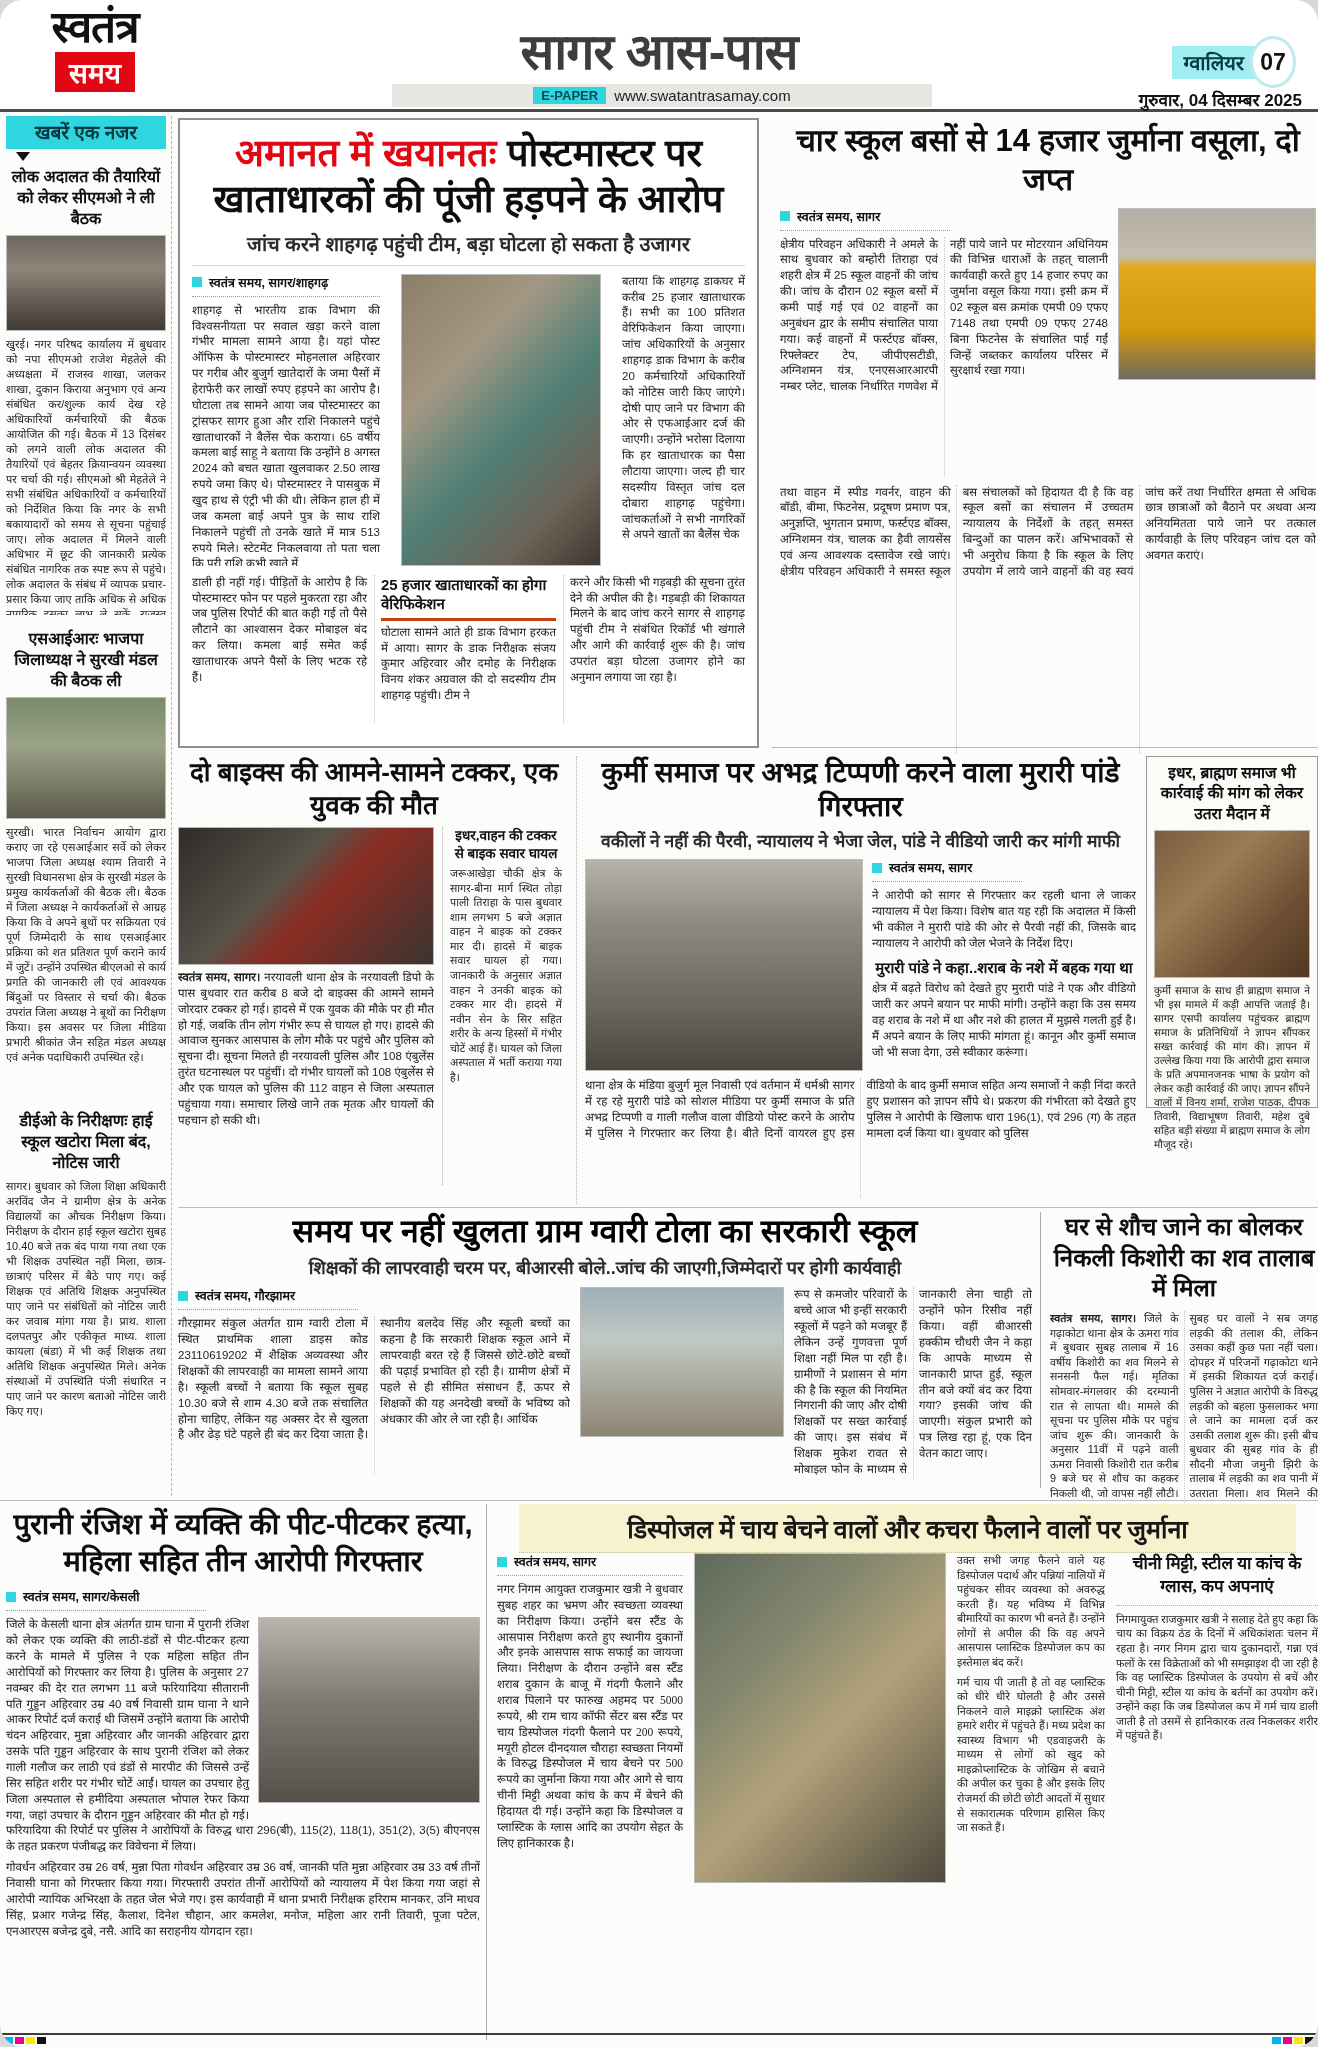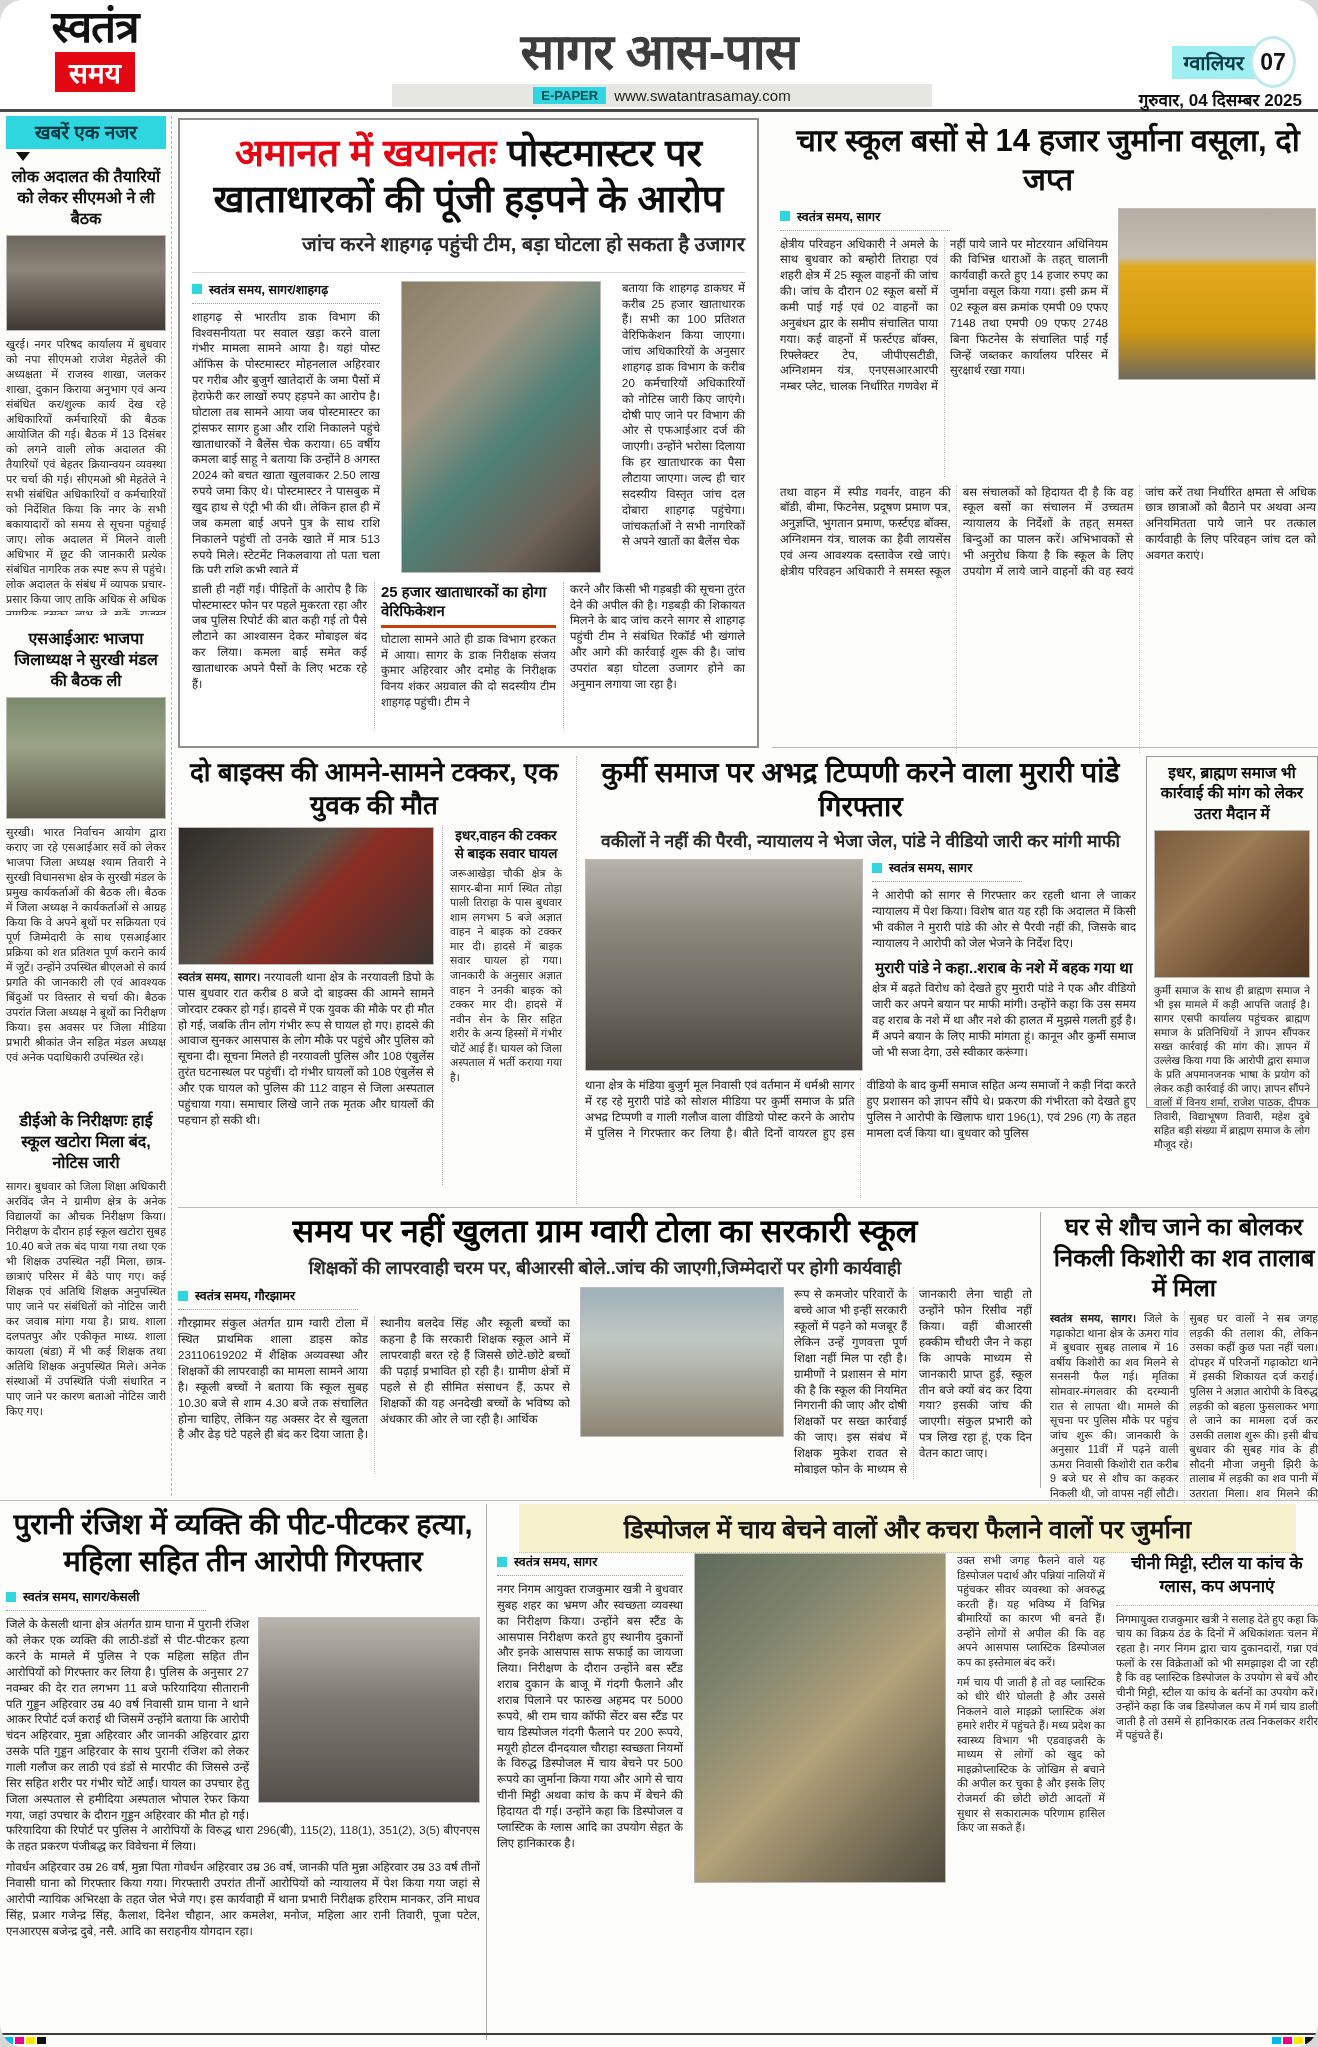--- a/index.html
+++ b/index.html
@@ -60,22 +60,22 @@
   .sb-h3 { font-size:16px; font-weight:800; text-align:center; line-height:1.3; margin:4px 0 6px; color:#101010; }
   .sb-photo { width:100%; height:96px; margin-bottom:6px; }
   .sb-body { font-size:11px; line-height:1.36; text-align:justify; color:#222; }
   .sb-art { margin-bottom:10px; }
 
   
   #lead { position:absolute; left:178px; top:118px; width:581px; height:630px;
           border:2px solid #8f8f8f; background:#fff; padding:10px 12px; }
   #lead h1 { text-align:center; font-size:38px; font-weight:800; line-height:1.22; color:#0d0d0d; }
   #lead h1 .kicker { color:#e30613; }
-  #lead .subhead { text-align:right; font-size:20px; font-weight:700; color:#2b2b2b;
-                   margin:7px 0 8px; padding-bottom:15px; border-bottom:1px solid #d5d5d5; }
+  #lead .subhead { text-align:center; font-size:20px; font-weight:700; color:#2b2b2b;
+                   margin:7px 0 8px; padding-bottom:8px; border-bottom:1px solid #d5d5d5; }
   #lead .row1 { display:flex; gap:21px; height:292px; }
   #lead .c1 { width:188px; }
   #lead .lead-photo { width:200px; height:100%; }
   #lead .c3 { flex:1; }
   #lead .row2 { margin-top:9px; height:148px; column-count:3; column-gap:14px;
                 column-rule:1px dotted #bdbdbd; }
   .mini-head { font-size:15px; font-weight:800; line-height:1.3; color:#111;
                border-bottom:3px solid #c2410c; padding-bottom:4px; margin-bottom:4px; }
 
   
@@ -131,21 +131,21 @@
   #girlstory .cols { column-count:2; column-gap:11px; column-rule:1px dotted #c5c5c5; height:196px; }
 
   
   #murder { position:absolute; left:6px; top:1506px; width:474px; height:528px; }
   #murder h2 { text-align:center; font-size:29px; font-weight:800; line-height:1.28; color:#0d0d0d; margin-bottom:8px; }
   #murder .content { }
   #murder .murder-photo { float:right; width:222px; height:186px; margin:0 0 6px 9px; }
   #murder .body-text { }
 
   #disposal { position:absolute; left:486px; top:1504px; width:832px; height:536px;
-              border-left:1px solid #ababab; padding-left:10px; }
+              border-left:1px solid #ababab; padding-left:10px;font-family:Liberation Serif, serif; }
   #disposal .kicker { margin:0 22px; background:#f8f1cd; border-bottom:1px dotted #cbbd83;
                       text-align:center; font-size:25px; font-weight:700; color:#171717; padding:7px 4px; }
   #disposal h2 { text-align:center; font-size:36px; font-weight:800; line-height:1.32; color:#121212; margin:8px 0 10px; }
   #disposal .row { display:flex; gap:11px; }
   #disposal .cA { width:186px; }
   #disposal .tea-photo { width:252px; height:330px; }
   #disposal .cB { width:148px; }
   #disposal .cC { flex:1; }
   #disposal .sub2 { font-size:17px; font-weight:800; text-align:center; line-height:1.35;
                     border-bottom:1px dotted #aaa; padding-bottom:6px; margin-bottom:6px; color:#101010; }

